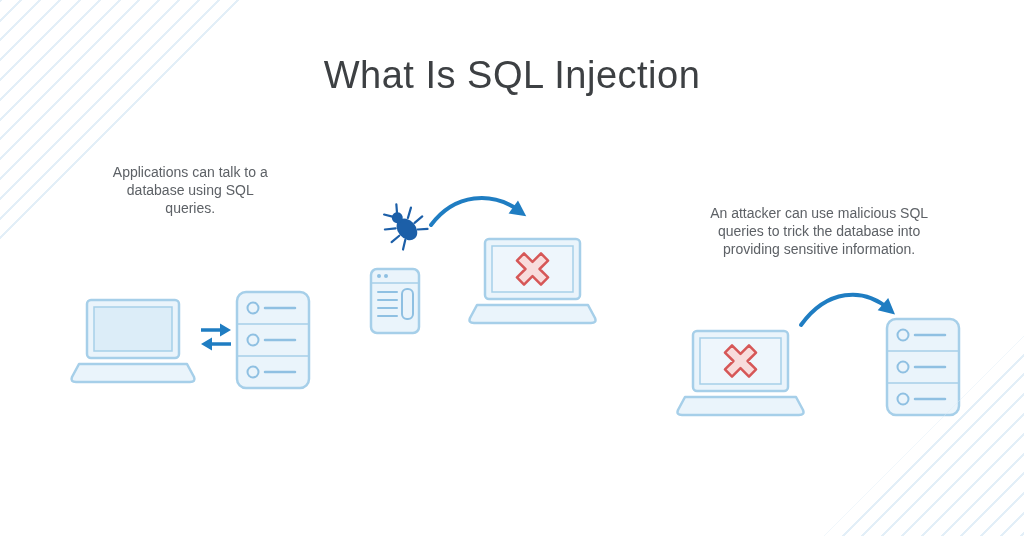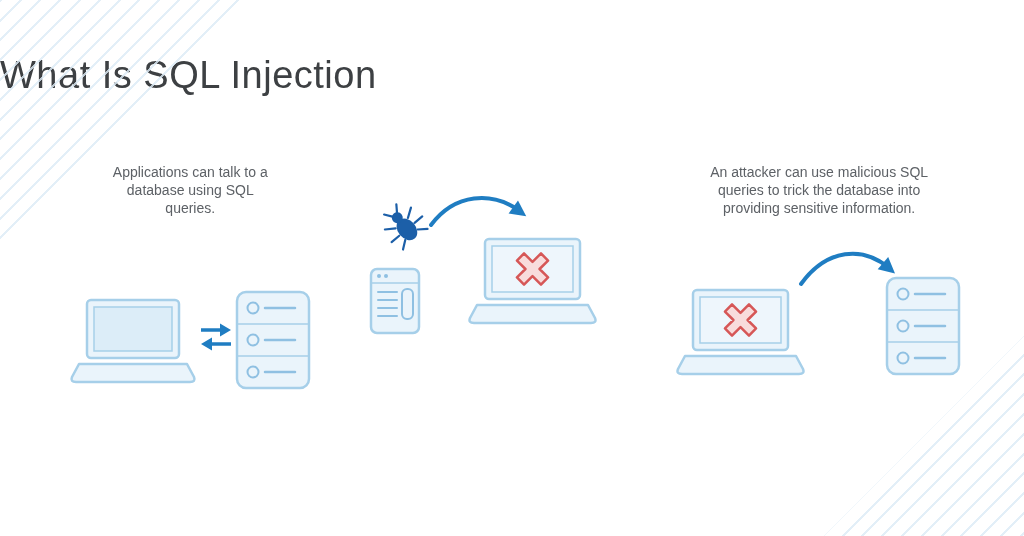--- a/index.html
+++ b/index.html
@@ -15,38 +15,38 @@
     clip-path:polygon(0 0,100% 0,0 100%);
     opacity:.8;
   }
   .stripes-br{
     bottom:-30px;right:-30px;width:260px;height:260px;
     background:repeating-linear-gradient(135deg,#dcebf6 0 2px,transparent 2px 14px);
     clip-path:polygon(100% 0,100% 100%,0 100%);
     opacity:.8;
   }
   h1{
-    margin:54px 0 0 0;text-align:left;
+    margin:54px 0 0 0;text-align:center;
     font-size:38px;font-weight:400;color:#3d4043;letter-spacing:.5px;
   }
   .panels{
     display:flex;justify-content:space-between;
     padding:0 44px;margin-top:66px;
   }
   .panel{display:flex;flex-direction:column;align-items:center;}
   .panel-1{width:300px;}
   .panel-2{width:330px;}
   .panel-3{width:330px;}
   .caption{
     margin:0;text-align:center;
     font-size:14px;line-height:1.3;color:#5d6166;
   }
   .caption-1{max-width:165px;}
   .caption-2{max-width:220px;}
-  .caption-3{max-width:245px;}
+  .caption-3{max-width:245px;margin-top:41px;}
   .art{
     height:158px;display:flex;align-items:flex-end;justify-content:center;
     margin-top:16px;
   }
 </style>
 </head>
 <body>
 
 <div class="stripes stripes-tl"></div>
 <div class="stripes stripes-br"></div>

